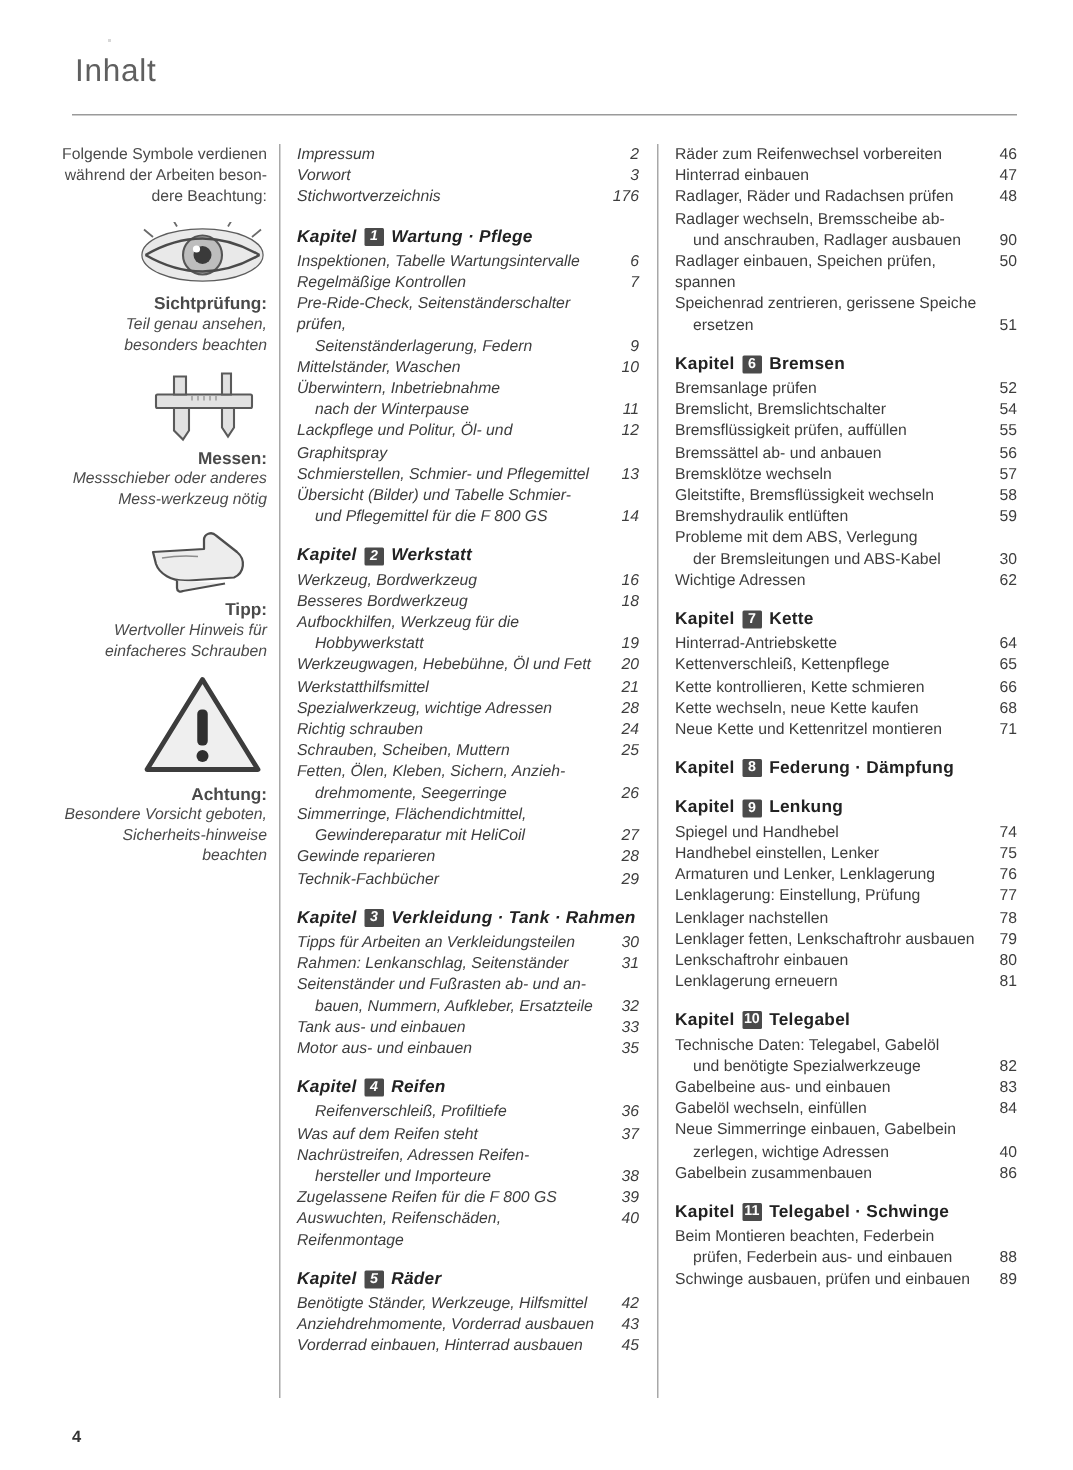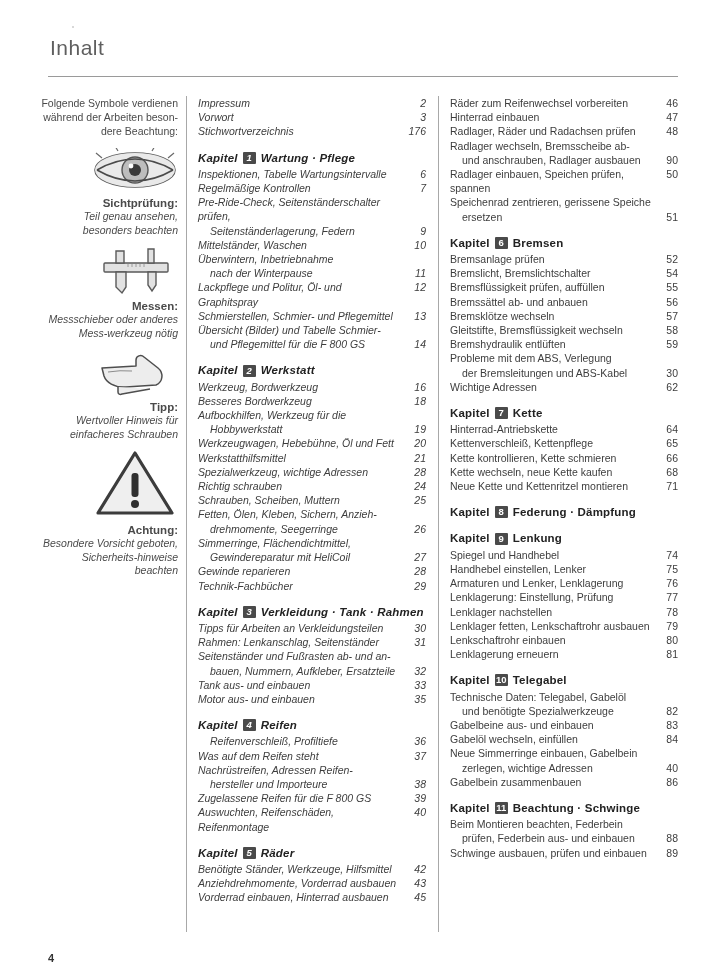--- a/index.html
+++ b/index.html
@@ -604,21 +604,21 @@
         <span class="txt">zerlegen, wichtige Adressen</span>
         <span class="pg">40</span>
       </div>
       <div class="entry">
         <span class="txt">Gabelbein zusammenbauen</span>
         <span class="pg">86</span>
       </div>
       <div class="chapter">
         <span class="kaplabel">Kapitel</span>
         <span class="num">11</span>
-        <span class="kapname">Beachtung · Schwinge</span>
+        <span class="kapname">Telegabel · Schwinge</span>
       </div>
       <div class="entry">
         <span class="txt">Beim Montieren beachten, Federbein</span>
         <span class="pg"></span>
       </div>
       <div class="entry cont">
         <span class="txt">prüfen, Federbein aus- und einbauen</span>
         <span class="pg">88</span>
       </div>
       <div class="entry">

